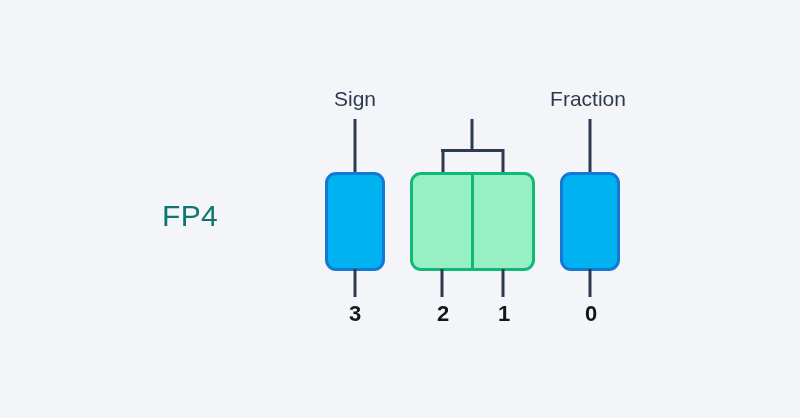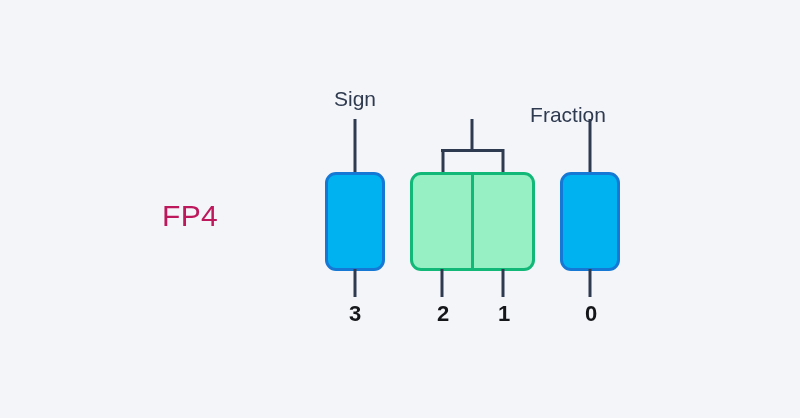--- a/index.html
+++ b/index.html
@@ -23,21 +23,21 @@
 
   
   #format-name {
     position: absolute;
     left: 120px;
     top: 196px;
     width: 140px;
     text-align: center;
     font-size: 30px;
     font-weight: 400;
-    color: #be185d;
+    color: #0f766e;
     letter-spacing: 0.3px;
     line-height: 40px;
     white-space: nowrap;
   }
 
   
   .field-label {
     position: absolute;
     top: 85px;
     font-size: 21px;
@@ -138,21 +138,21 @@
   </div>
 
   <div class="connector v-line" style="left:442px; top:269px; height:28px;"></div>
 
   <div class="connector v-line" style="left:503px; top:269px; height:28px;"></div>
 
   <div class="bit-index" style="left:443px;">2</div>
 
   <div class="bit-index" style="left:504px;">1</div>
 
-  <div class="field-label" style="left:568px;margin-top:16px;">Fraction</div>
+  <div class="field-label" style="left:588px;">Fraction</div>
 
   <div class="connector v-line" style="left:590px; top:119px; height:55px;"></div>
 
   <div class="cell-group blue" style="left:560px; width:60px;">
     <div class="cell"></div>
   </div>
 
   <div class="connector v-line" style="left:590px; top:269px; height:28px;"></div>
 
   <div class="bit-index" style="left:591px;">0</div>

